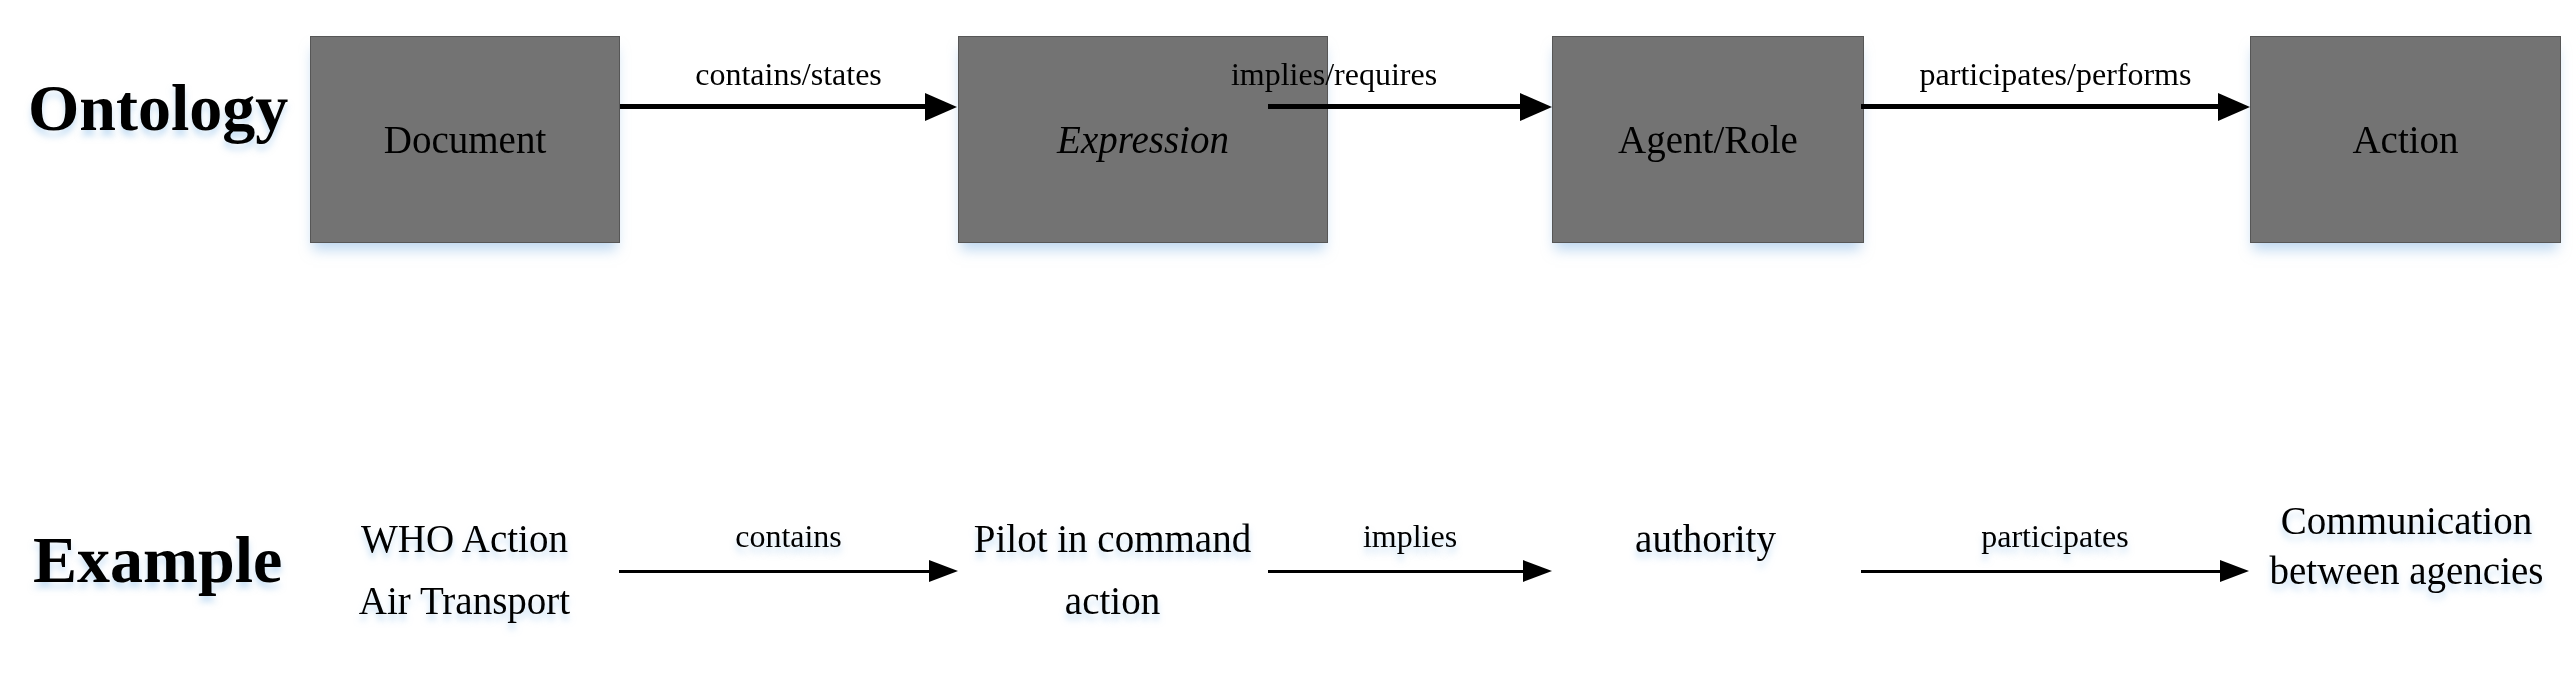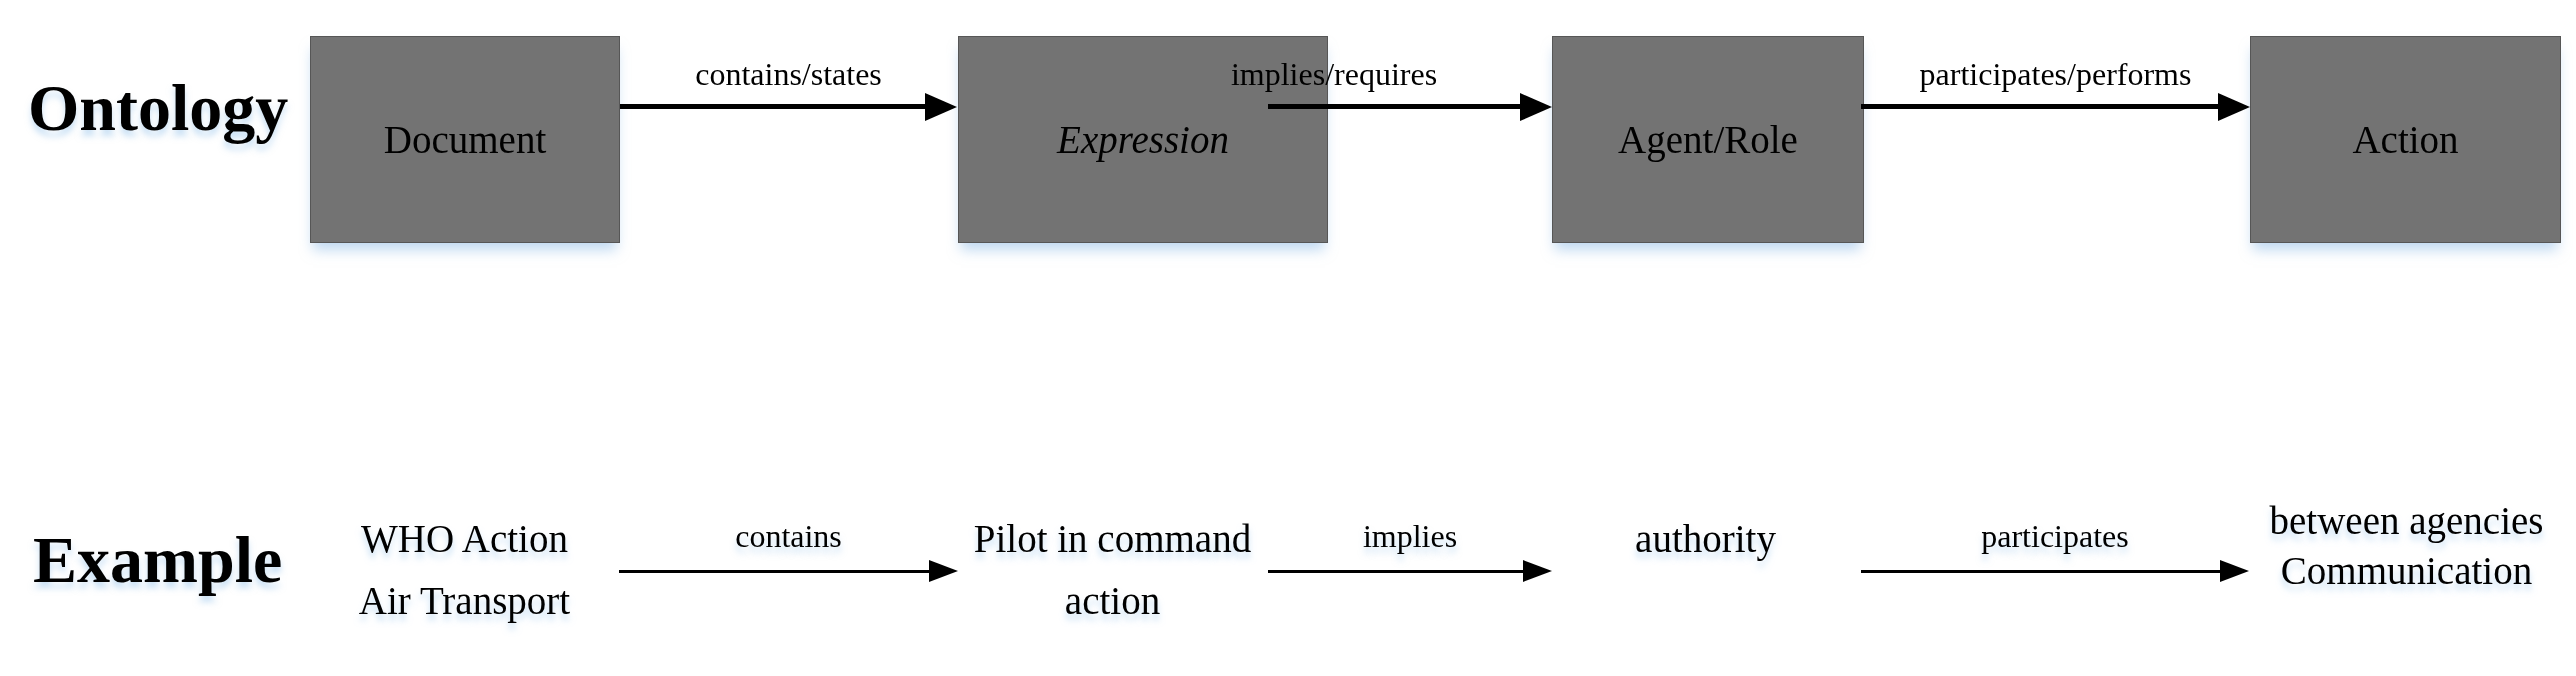--- a/index.html
+++ b/index.html
@@ -123,22 +123,22 @@
   <div class="line">Air Transport</div>
 </div>
 <div class="example-node" id="exnode-2">
   <div class="line">Pilot in command</div>
   <div class="line">action</div>
 </div>
 <div class="example-node" id="exnode-3">
   <div class="line">authority</div>
 </div>
 <div class="example-node" id="exnode-4">
+  <div class="line">Communication</div>
   <div class="line">between agencies</div>
-  <div class="line">Communication</div>
 </div>
 
 <div class="edge-label exm" id="edge-exm-1">contains</div>
 <div class="edge-label exm" id="edge-exm-2">implies</div>
 <div class="edge-label exm" id="edge-exm-3">participates</div>
 
 <div class="arrow exm" id="arrow-exm-1">
   <div class="shaft"></div>
   <div class="head"></div>
 </div>

